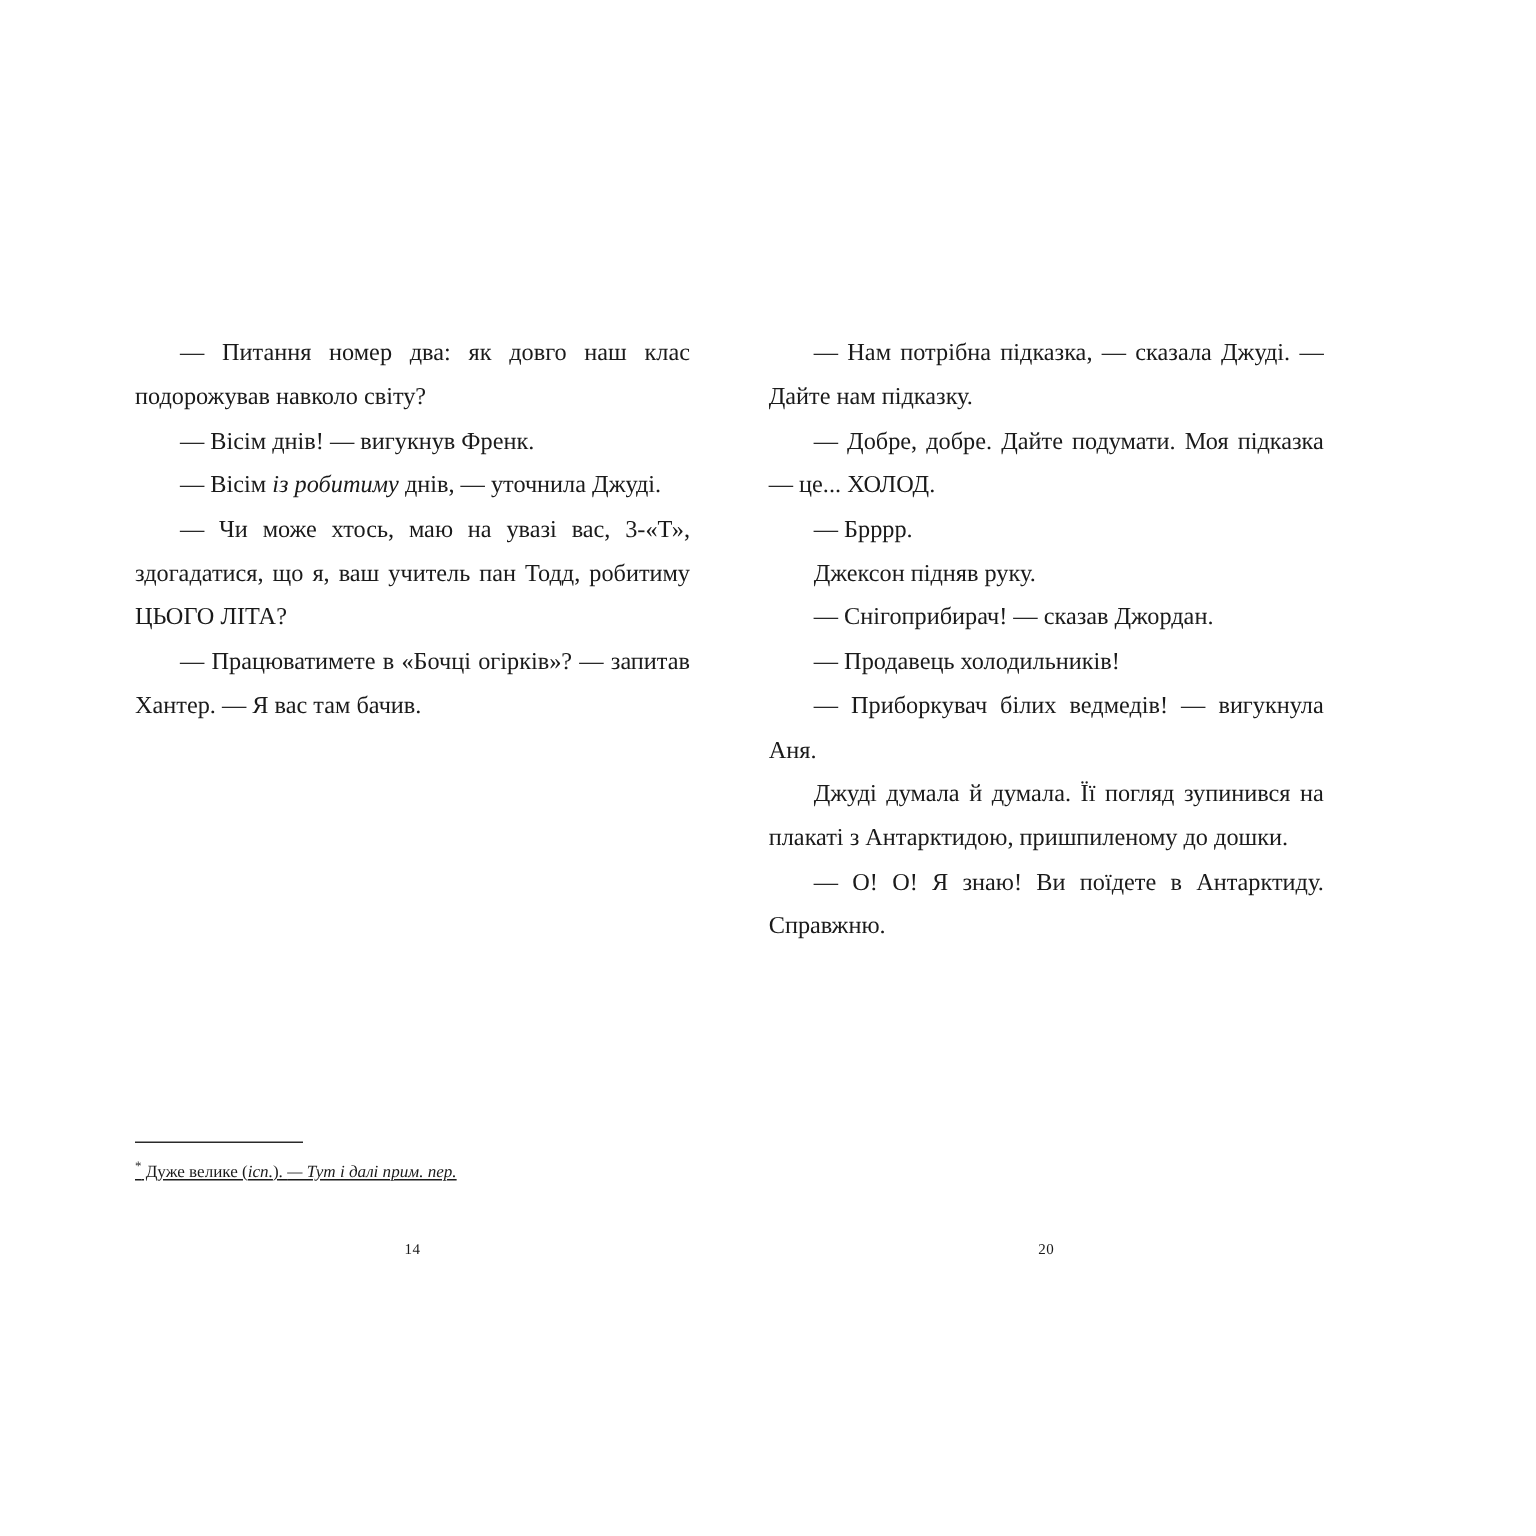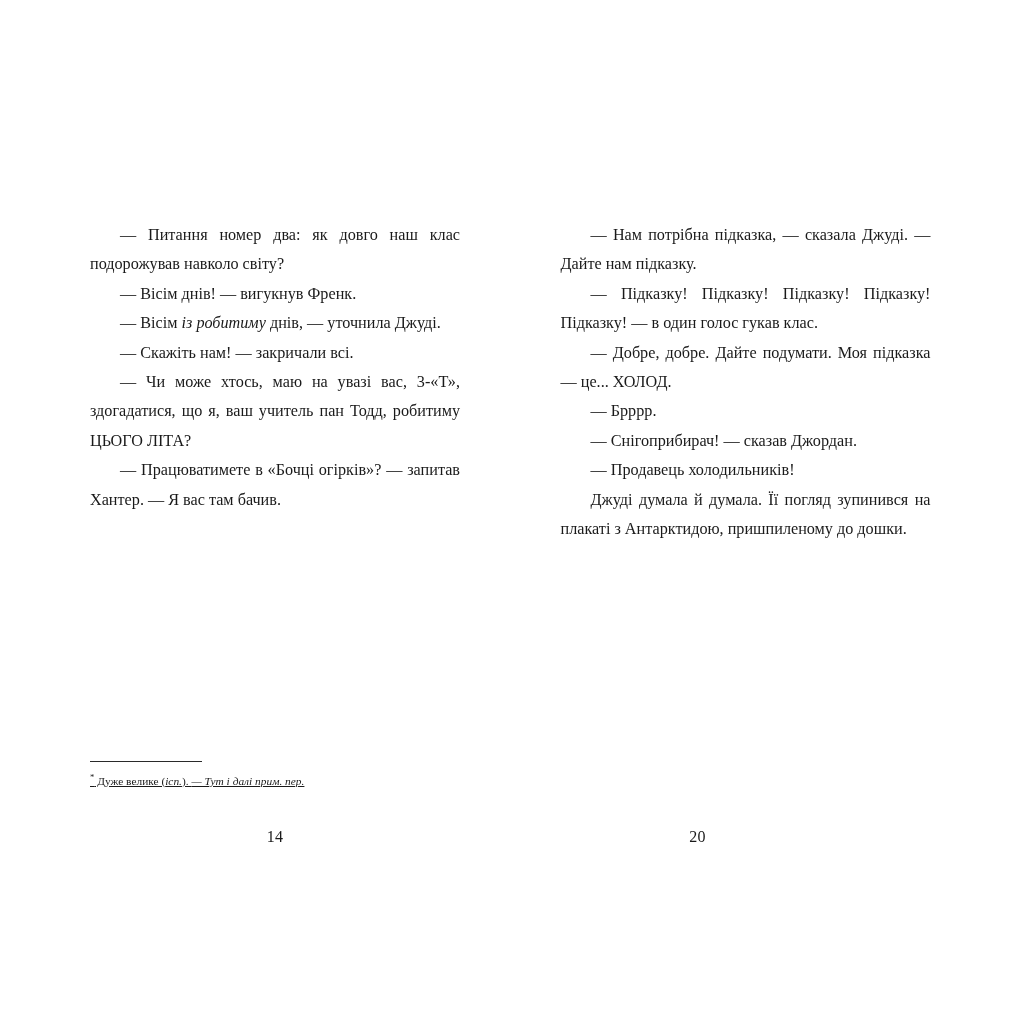--- a/index.html
+++ b/index.html
@@ -31,21 +31,21 @@
     padding: 0;
     box-sizing: border-box;
   }
   .page-left { margin-right: 42px; }
   .text-block {
     position: absolute;
     top: 205px;
     width: 370px;
   }
   .page-left .text-block { left: 90px; }
-  .page-right .text-block { left: 34px; margin-left: 48px; }
+  .page-right .text-block { left: 34px; }
   p {
     margin: 0;
     font-size: 16.2px;
     line-height: 29.4px;
     text-align: justify;
     text-indent: 30px;
     hyphens: manual;
   }
   em { font-style: italic; }
   .footnote-area {
@@ -70,61 +70,62 @@
   }
   .footnote .fn-mark {
     vertical-align: super;
     font-size: 8.6px;
   }
   .folio {
     position: absolute;
     top: 812px;
     width: 370px;
     text-align: center;
-    font-size: 16px;
+    font-size: 10px;
     letter-spacing: 0.3px;
   }
   .page-left .folio { left: 90px; }
   .page-right .folio { left: 34px; }
   sup.fn {
     font-size: 9.5px;
     vertical-align: super;
     line-height: 0;
   }
 </style>
 </head>
 <body>
 
 <div class="spread">
 
   <div class="page page-left">
     <div class="text-block">
       <p>— Питання номер два: як довго наш клас подорожував навколо світу?</p>
       <p>— Вісім днів! — вигукнув Френк.</p>
       <p>— Вісім <em>із робитиму</em> днів, — уточнила Джуді.</p>
-      <p>— Скажіть нам! — закричали всі.</p>
       <p>— Чи може хтось, маю на увазі вас, 3-«Т», здогадатися, що я, ваш учитель пан Тодд, робитиму ЦЬОГО ЛІТА?</p>
       <p>— Працюватимете в «Бочці огірків»? — запитав Хантер. — Я вас там бачив.</p>
     </div>
 
     <div class="footnote-area">
       <div class="footnote-rule"></div>
       <p class="footnote"><span class="fn-mark">*</span> Дуже велике (<em>ісп.</em>). <em>— Тут і далі прим. пер.</em></p>
     </div>
 
     <div class="folio">14</div>
   </div>
 
   <div class="page page-right">
     <div class="text-block">
       <p>— Нам потрібна підказка, — сказала Джуді. — Дайте нам підказку.</p>
-      <p>— Підказку! Підказку! Підказку! Підказку! Підказку! — в один голос гукав клас.</p>
       <p>— Добре, добре. Дайте подумати. Моя підказка — це... ХОЛОД.</p>
       <p>— Брррр.</p>
+      <p>Джексон підняв руку.</p>
       <p>— Снігоприбирач! — сказав Джордан.</p>
       <p>— Продавець холодильників!</p>
+      <p>— Приборкувач білих ведмедів! — вигукнула Аня.</p>
       <p>Джуді думала й думала. Її погляд зупинився на плакаті з Антарктидою, пришпиленому до дошки.</p>
+      <p>— О! О! Я знаю! Ви поїдете в Антарктиду. Справжню.</p>
     </div>
 
     <div class="folio">20</div>
   </div>
 
 </div>
 
 </body></html>

